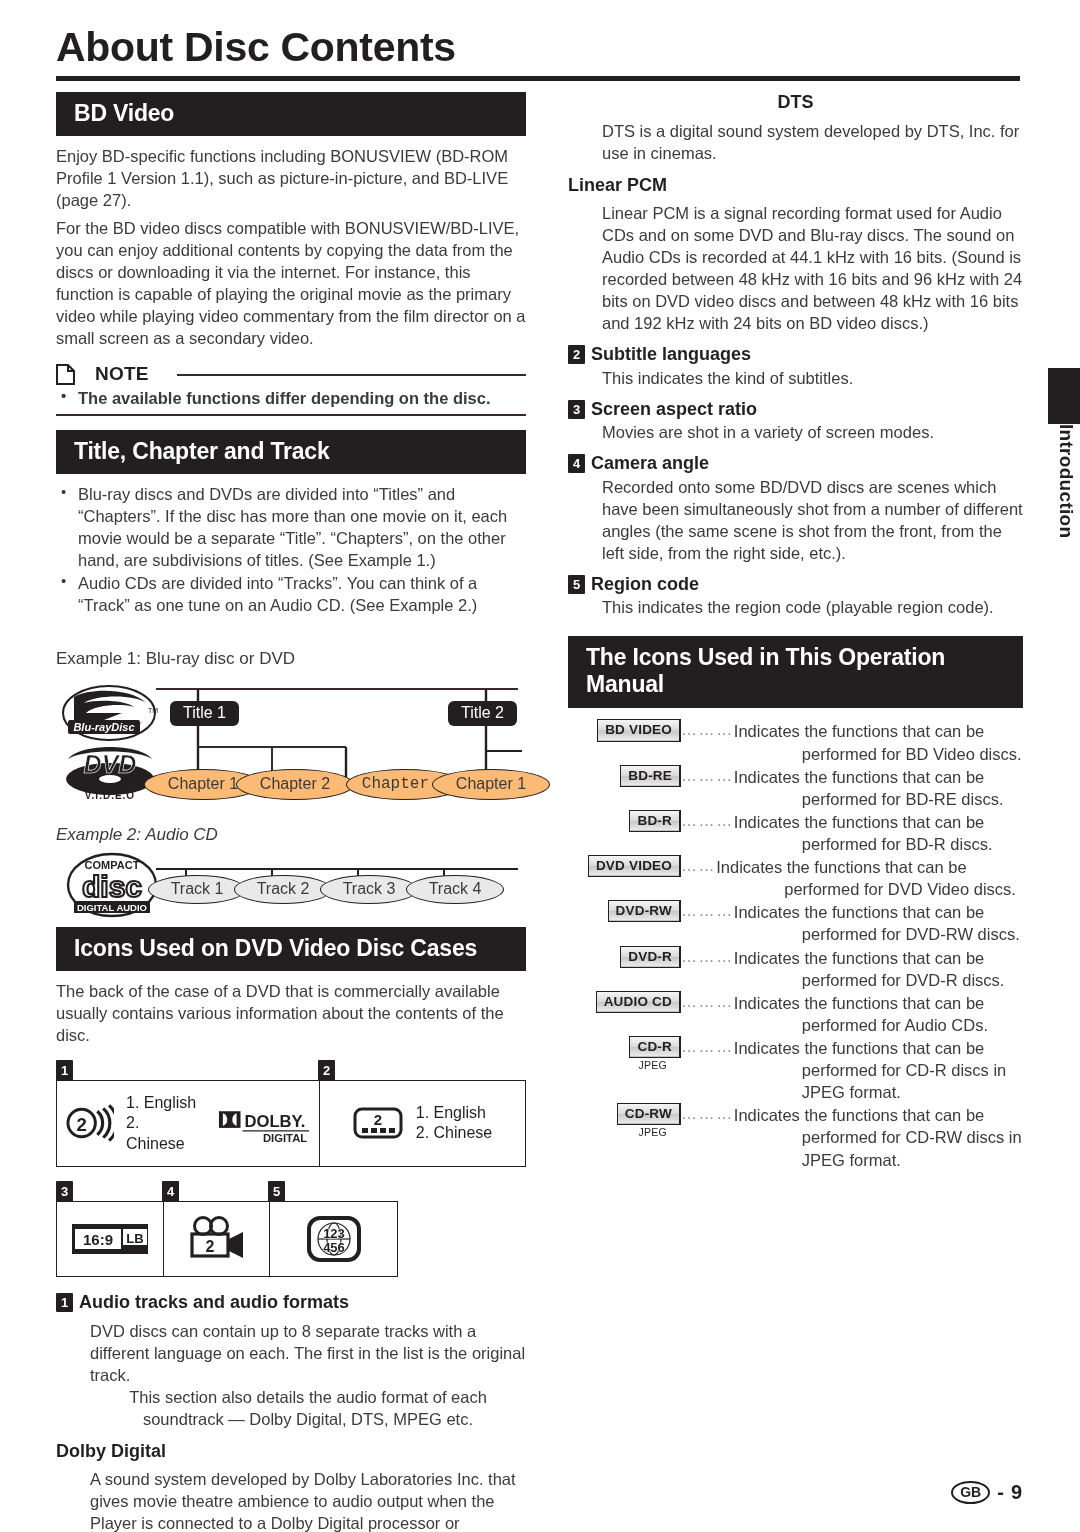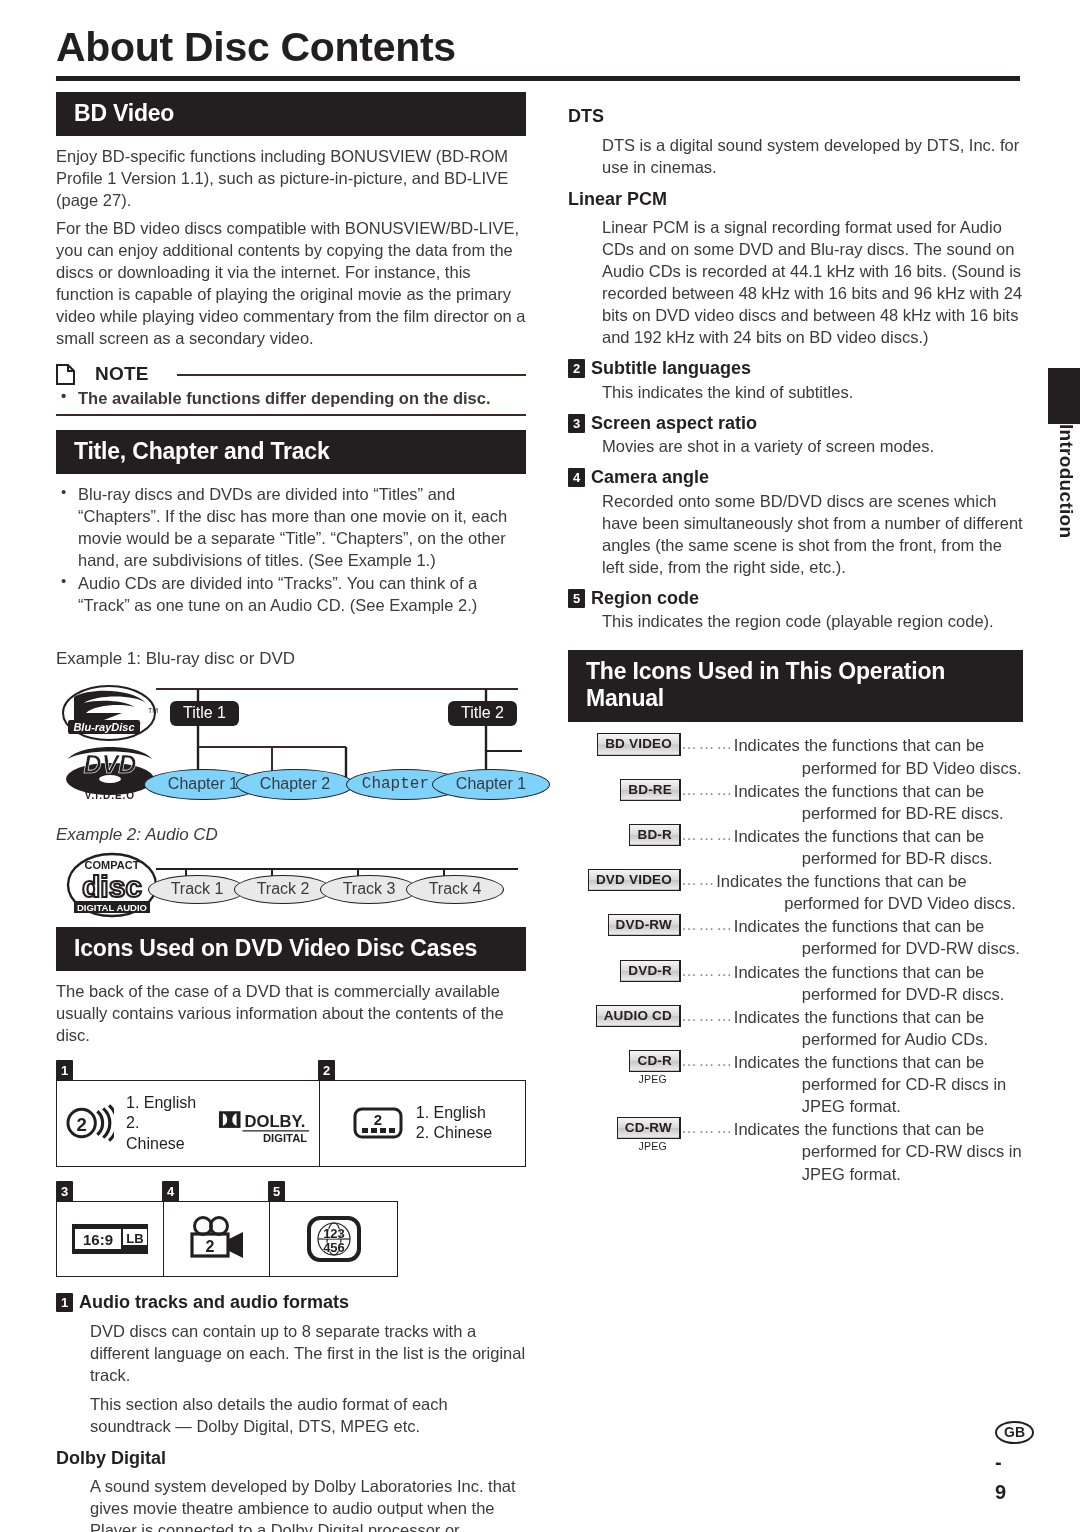--- a/index.html
+++ b/index.html
@@ -64,21 +64,21 @@
   .note-line { flex:1 1 auto; height:2px; background:#3b2a2a; margin-left:8px; position:relative; top:1px; }
   .note-body { margin-top:2px; }
   .note-body li { color:#3b3b3d;font-weight:bold; }
   .note-rule-bottom { height:2px; background:#3b2a2a; margin-top:5px; }
 
   
   .subhead {
     font-size:18px; font-weight:bold; color:#231f20;
     margin-top:10px; line-height:1.25;
   }
-  .subhead.first { margin-top:17px; }
+  .subhead.first { margin-top:3px;text-align:center; }
   .numhead {
     font-size:18px; font-weight:bold; color:#231f20;
     margin-top:9px; line-height:1.25;
     display:flex; align-items:baseline; gap:6px;
   }
   .numbox {
     display:inline-block; background:#231f20; color:#ffffff;
     font-size:13px; font-weight:bold; line-height:1;
     padding:3px 4px 3px 4px; border-radius:1px;
     position:relative; top:-1px; min-width:9px; text-align:center;
@@ -95,21 +95,21 @@
 
   .tree-svg { position:absolute; left:0; top:0; }
 
   .tnode {
     position:absolute; background:#231f20; color:#ffffff;
     font-size:16px; border-radius:6px;
     padding:3px 13px 4px 13px; white-space:nowrap;
   }
   .cnode {
     position:absolute;
-    background:#7dd3fc; color:#3b3b3d;
+    background:#fdba74; color:#3b3b3d;
     font-size:16px;
     border:1.6px solid #231f20; border-radius:50%;
     padding:5px 8px 6px 8px; white-space:nowrap; text-align:center;
   }
   .tracknode {
     position:absolute;
     background:#e9e9e9; color:#3b3b3d;
     font-size:16px;
     border:1.6px solid #231f20; border-radius:50%;
     padding:4px 10px 5px 10px; white-space:nowrap; text-align:center;
@@ -163,23 +163,23 @@
   }
   .side-tab-text {
     position:absolute; right:3px; top:424px;
     writing-mode:vertical-rl;
     font-size:19px; font-weight:bold; color:#231f20;
     letter-spacing:0.3px;
   }
 
   
   .footer {
-    position:absolute; right:46px; bottom:28px;
-    display:flex; align-items:flex-start; gap:7px;
-    font-size:20px; font-weight:bold; color:#231f20;flex-direction:column;
+    position:absolute; right:58px; bottom:28px;
+    display:flex; align-items:flex-end; gap:7px;
+    font-size:20px; font-weight:bold; color:#231f20;
   }
   .gb-oval {
     border:2px solid #231f20; border-radius:50%;
     font-size:14px; font-weight:bold;
     padding:1px 7px 2px 7px; line-height:1.15;
   }
 </style>
 </head>
 <body>
 
@@ -366,21 +366,21 @@
           </svg>
         </div>
       </div>
     </div>
 
     <div class="numhead" style="margin-top:14px;">
       <span class="numbox">1</span>
       <span>Audio tracks and audio formats</span>
     </div>
     <div class="para indent tight">DVD discs can contain up to 8 separate tracks with a different language on each. The first in the list is the original track.</div>
-    <div class="para indent tight" style="margin-top:7px;">This section also details the audio format of each soundtrack — Dolby Digital, DTS, MPEG etc.</div>
+    <div class="para indent tight" style="margin-top:0;text-align:center;">This section also details the audio format of each soundtrack — Dolby Digital, DTS, MPEG etc.</div>
 
     <div class="subhead">Dolby Digital</div>
     <div class="para indent tight">A sound system developed by Dolby Laboratories Inc. that gives movie theatre ambience to audio output when the Player is connected to a Dolby Digital processor or amplifier.</div>
   </div>
 
   <div class="col-right">
 
     <div class="subhead first">DTS</div>
     <div class="para indent tight">DTS is a digital sound system developed by DTS, Inc. for use in cinemas.</div>
 

